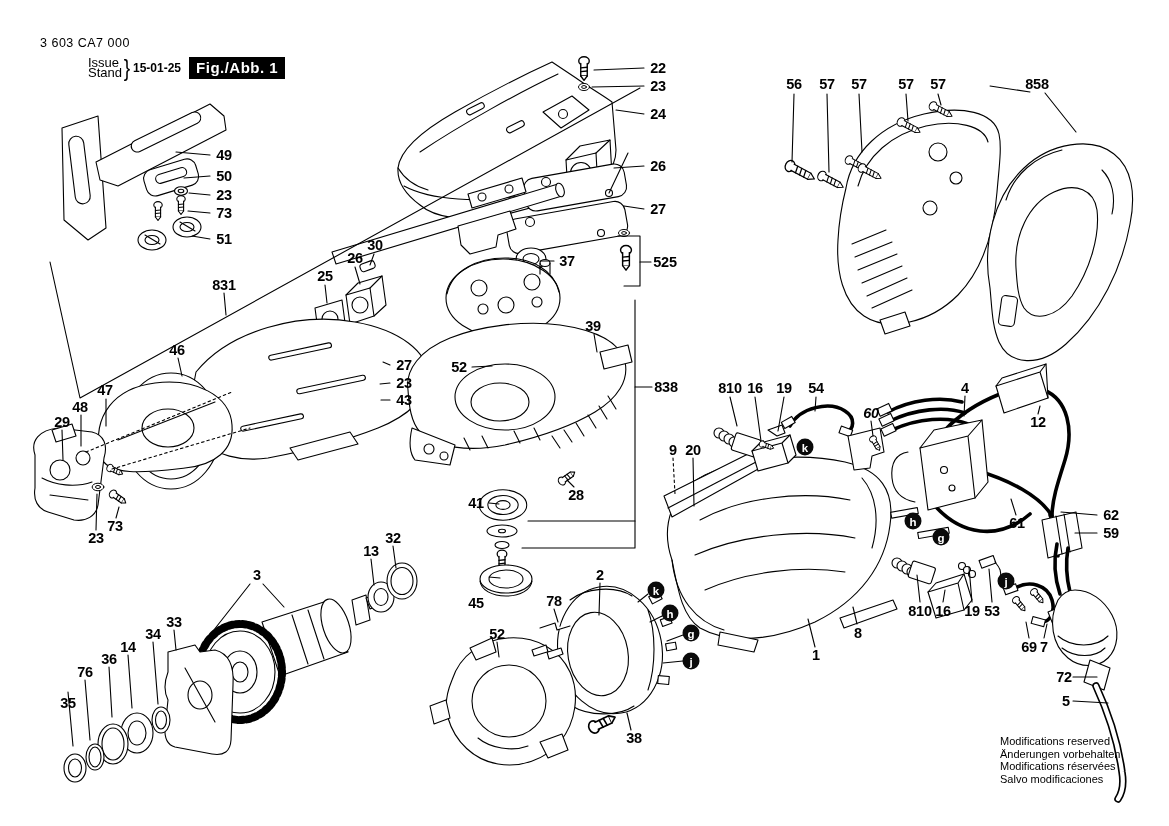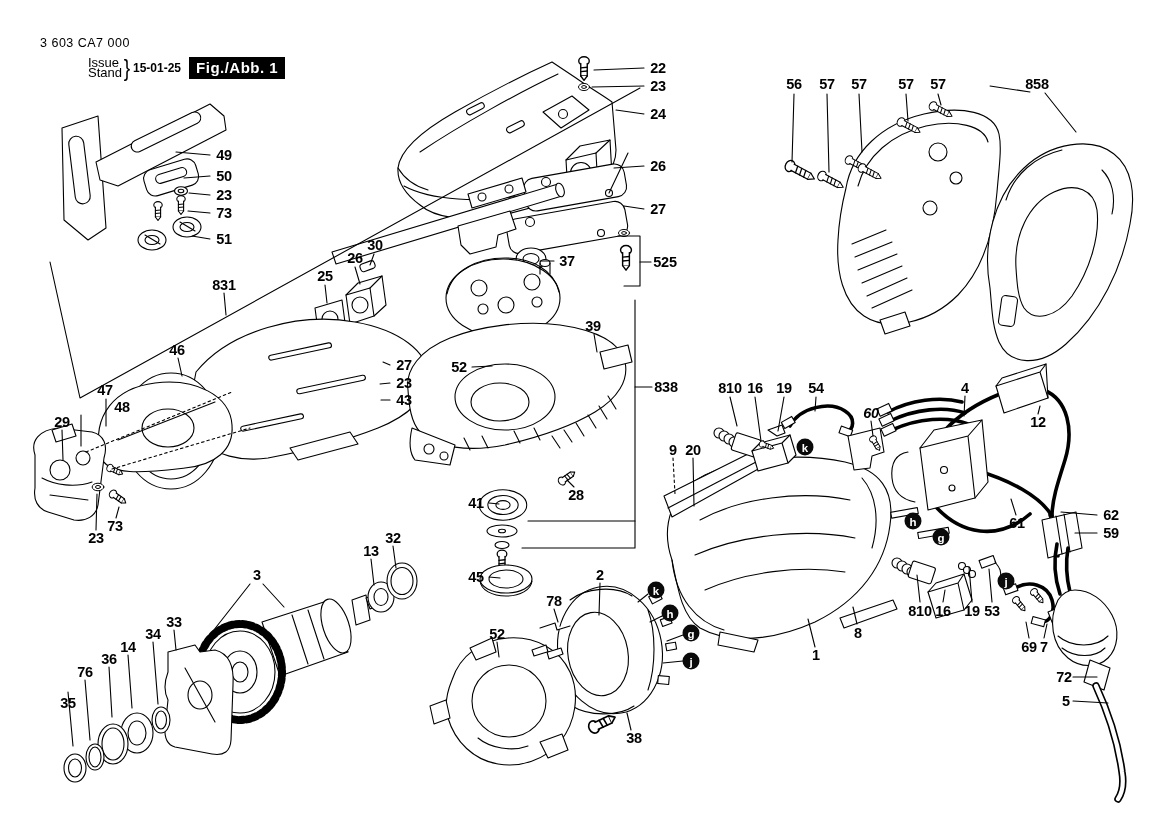--- a/index.html
+++ b/index.html
@@ -496,31 +496,31 @@
       <div class="callout" style="left: 224px; top: 176px;">50</div>
       <div class="callout" style="left: 224px; top: 195px;">23</div>
       <div class="callout" style="left: 224px; top: 213px;">73</div>
       <div class="callout" style="left: 224px; top: 239px;">51</div>
       <div class="callout" style="left: 224px; top: 285px;">831</div>
       <div class="callout" style="left: 325px; top: 276px;">25</div>
       <div class="callout" style="left: 355px; top: 258px;">26</div>
       <div class="callout" style="left: 375px; top: 245px;">30</div>
       <div class="callout" style="left: 177px; top: 350px;">46</div>
       <div class="callout" style="left: 105px; top: 390px;">47</div>
-      <div class="callout" style="left: 80px; top: 407px; margin-left: 42px;">48</div>
+      <div class="callout" style="left: 80px; top: 407px;">48</div>
       <div class="callout" style="left: 62px; top: 422px;">29</div>
       <div class="callout" style="left: 404px; top: 365px;">27</div>
       <div class="callout" style="left: 404px; top: 383px;">23</div>
       <div class="callout" style="left: 404px; top: 400px;">43</div>
       <div class="callout" style="left: 459px; top: 367px;">52</div>
       <div class="callout" style="left: 593px; top: 326px;">39</div>
       <div class="callout" style="left: 666px; top: 387px;">838</div>
       <div class="callout" style="left: 476px; top: 503px;">41</div>
       <div class="callout" style="left: 576px; top: 495px;">28</div>
-      <div class="callout" style="left: 476px; top: 577px;">45</div>
+      <div class="callout" style="left: 476px; top: 603px;">45</div>
       <div class="callout" style="left: 96px; top: 538px;">23</div>
       <div class="callout" style="left: 115px; top: 526px;">73</div>
       <div class="callout" style="left: 673px; top: 450px;">9</div>
       <div class="callout" style="left: 693px; top: 450px;">20</div>
       <div class="callout" style="left: 730px; top: 388px;">810</div>
       <div class="callout" style="left: 755px; top: 388px;">16</div>
       <div class="callout" style="left: 784px; top: 388px;">19</div>
       <div class="callout" style="left: 816px; top: 388px;">54</div>
       <div class="callout" style="left: 871px; top: 413px; font-style: italic;">60</div>
       <div class="callout letter" style="left: 805px; top: 447px;">k</div>
@@ -554,14 +554,20 @@
       <div class="callout" style="left: 174px; top: 622px;">33</div>
       <div class="callout" style="left: 153px; top: 634px;">34</div>
       <div class="callout" style="left: 128px; top: 647px;">14</div>
       <div class="callout" style="left: 109px; top: 659px;">36</div>
       <div class="callout" style="left: 85px; top: 672px;">76</div>
       <div class="callout" style="left: 68px; top: 703px;">35</div>
       <div class="callout" style="left: 554px; top: 601px;">78</div>
       <div class="callout" style="left: 497px; top: 634px;">52</div>
     </div>
 
+  <div class="footer">
+    <div>Modifications reserved</div>
+    <div>Änderungen vorbehalten</div>
+    <div>Modifications réservées</div>
+    <div>Salvo modificaciones</div>
+  </div>
 
 </div>
 
 </body></html>

